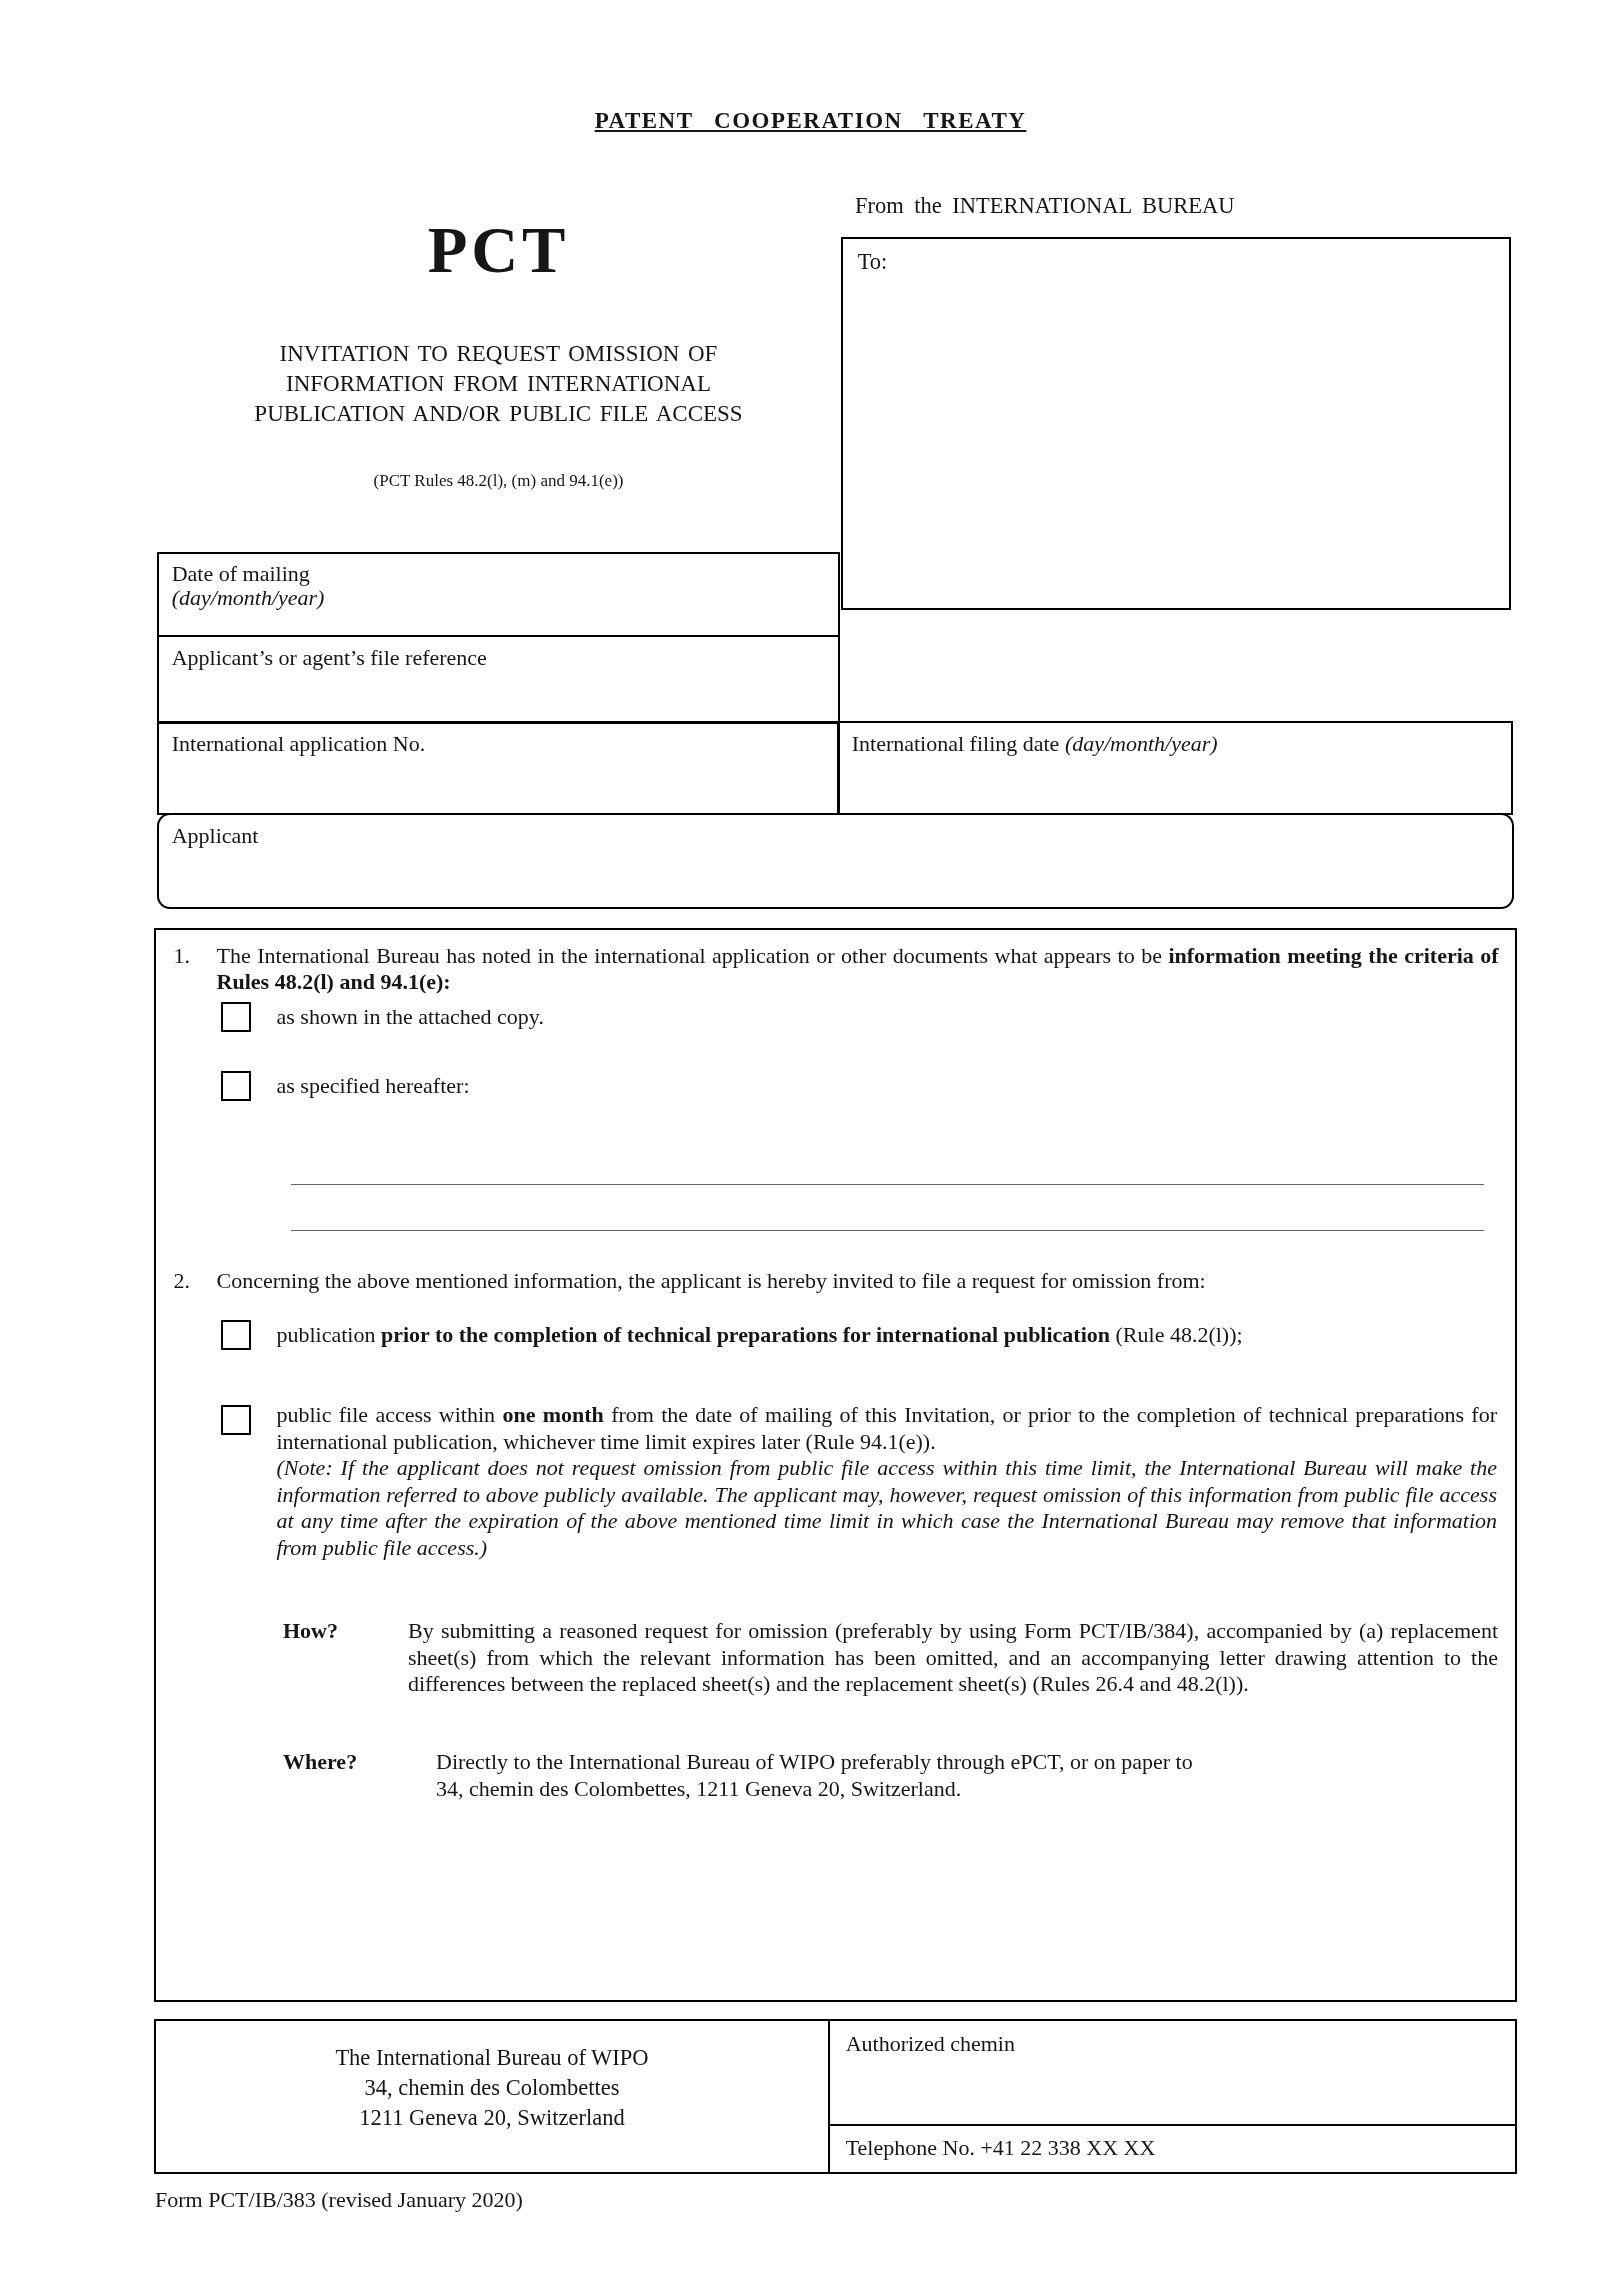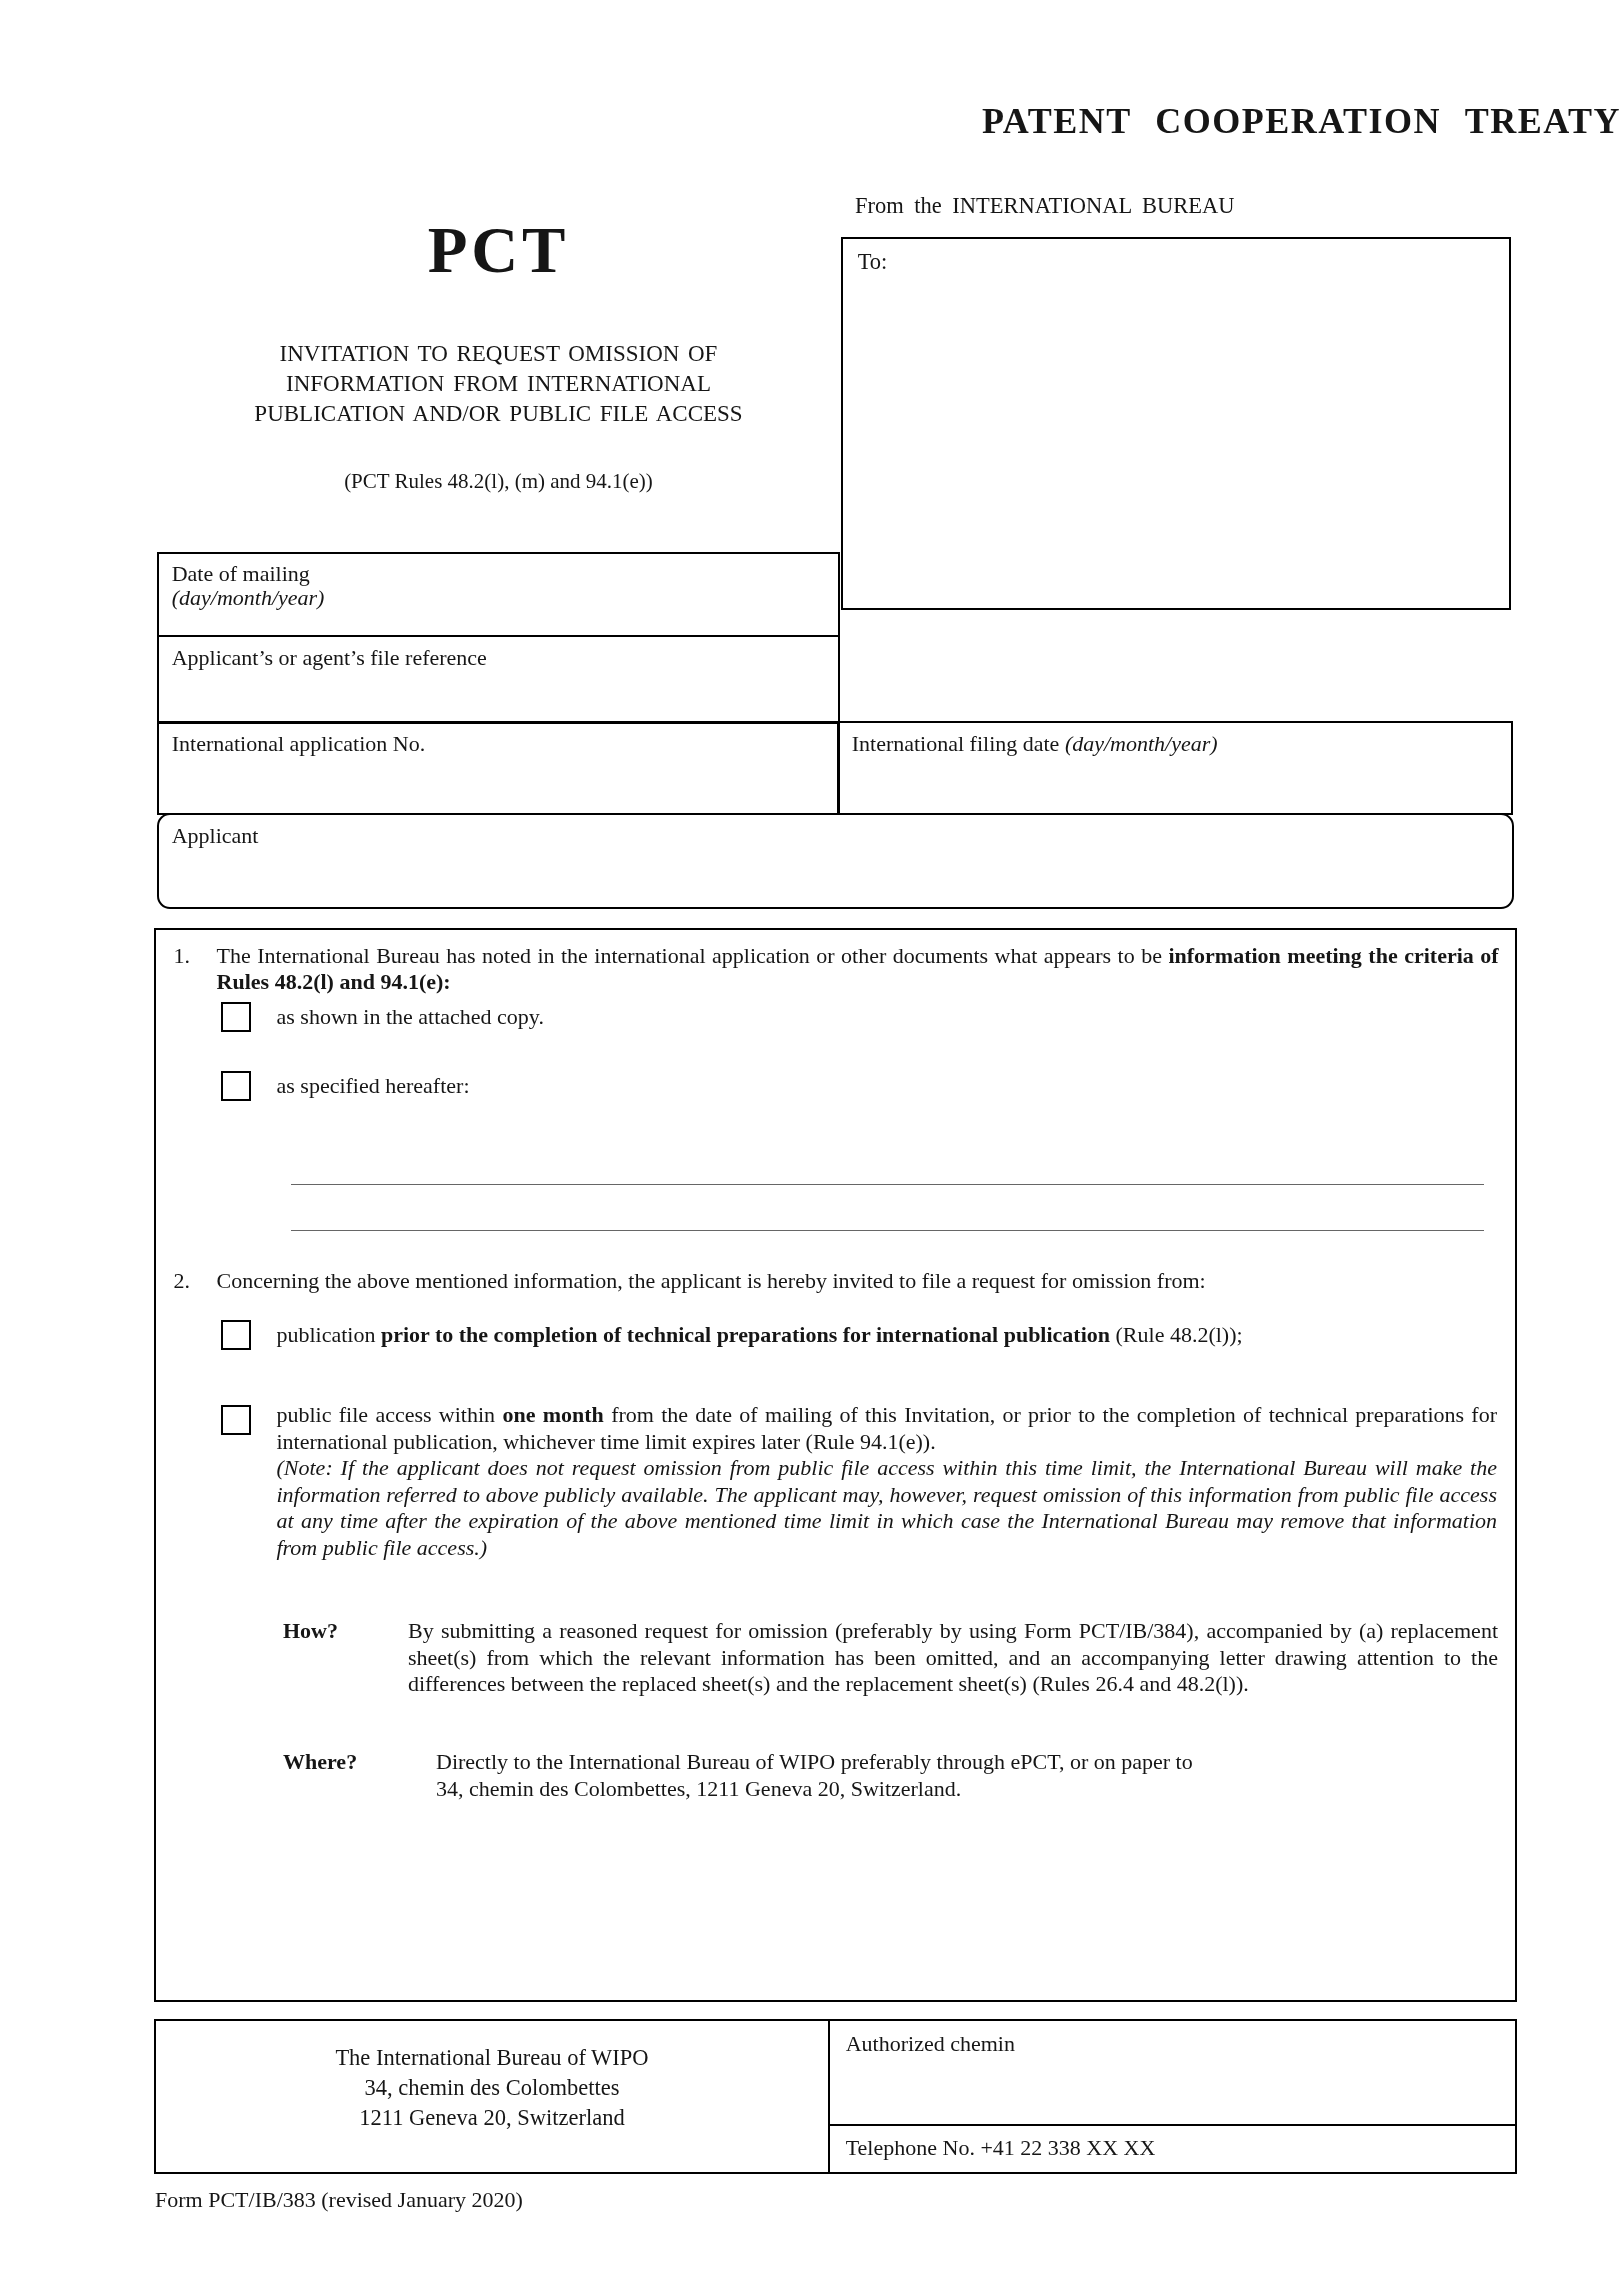--- a/index.html
+++ b/index.html
@@ -14,37 +14,37 @@
     font-size: 22px;
     line-height: 26.5px;
     overflow: hidden;
   }
   .bold { font-weight: 700; }
   .italic { font-style: italic; }
   .just { text-align: justify; }
 
   .treaty-title {
     position: absolute; top: 108px; left: 0; width: 100%;
-    text-align: right; font-size: 36px; font-weight: 700;
-    letter-spacing: 1.5px; word-spacing: 13.7px;
+    text-align: center; font-size: 23px; font-weight: 700;
+    letter-spacing: 1.5px; word-spacing: 13.7px; text-decoration: underline;
   }
   .from-line { position: absolute; top: 193px; left: 855px; font-size: 22.5px; word-spacing: 4.9px; }
   .pct-logo {
     position: absolute; top: 216px; left: 157px; width: 683px;
     text-align: center; font-size: 65px; font-weight: 700; letter-spacing: 3.9px; line-height: 69px;
   }
   .to-box {
     position: absolute; top: 237px; left: 841px; width: 670px; height: 373px;
     border: 2.9px solid #000; padding: 9.8px 14.7px; font-size: 22.5px;
   }
   .form-title {
     position: absolute; top: 339px; left: 157px; width: 683px;
     text-align: center; font-size: 23px; line-height: 30px; word-spacing: 2.9px;
   }
-  .rules-line { position: absolute; top: 468px; left: 157px; width: 683px; text-align: center; font-size: 21px; }
+  .rules-line { position: absolute; top: 468px; left: 157px; width: 683px; text-align: center; font-size: 17px; }
 
   .ibox { position: absolute; border: 2.5px solid #000; padding: 7.8px 12.7px; background: transparent; }
   .date-box      { top: 552px;   left: 157px;   width: 683px;    height: 85px; line-height: 24.5px; }
   .fileref-box   { top: 635px;   left: 157px;   width: 683px;    height: 89px; }
   .replydue-box  { top: 635px;   left: 837px;   width: 676px;    height: 89px; padding-top: 10.8px; }
   .appno-box     { top: 721px;   left: 157px;   width: 683px;    height: 94px; }
   .filingdate-box{ top: 721px;   left: 837px;   width: 676px;    height: 94px; }
   .applicant-box { top: 813px;   left: 157px;   width: 1357px;   height: 96px; border-radius: 13px; }
   .reply-value { text-align: center; margin-top: 1px; }
 

